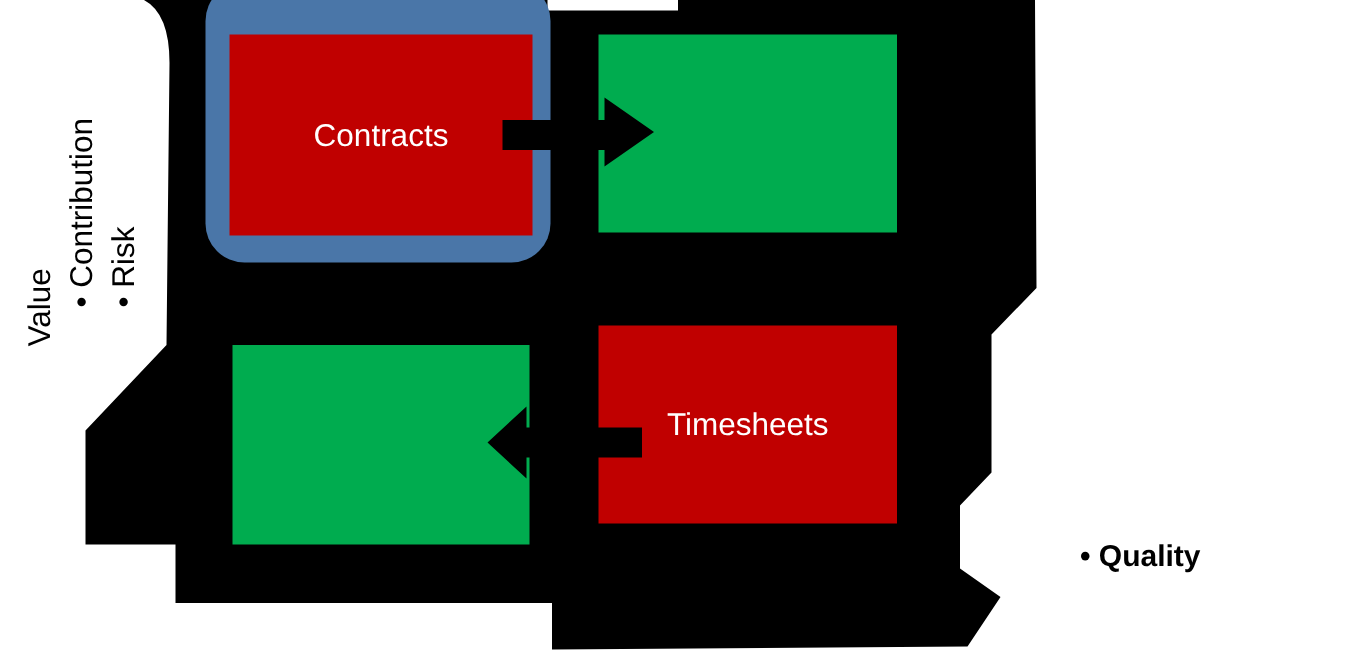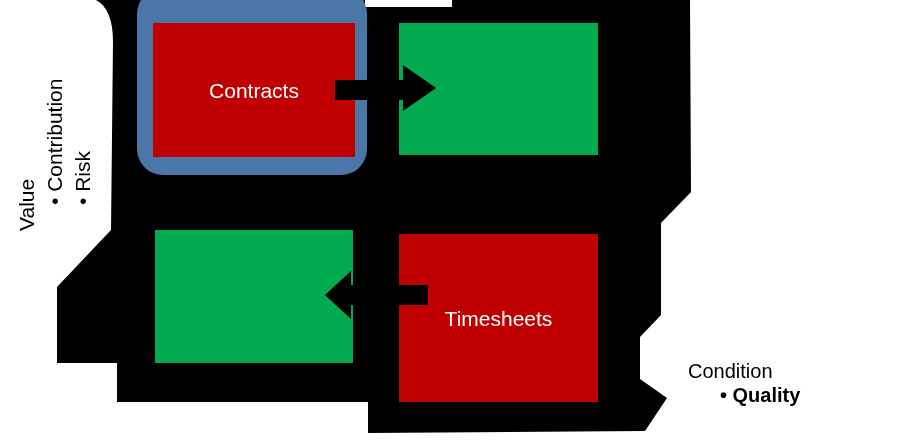--- a/index.html
+++ b/index.html
@@ -46,21 +46,21 @@
     font-size: 21px;
     line-height: 1;
     white-space: nowrap;
   }
   .qbox.red   { background: var(--box-red,   #C00000); }
   .qbox.green { background: var(--box-green, #00AC4F); }
 
   .box-contracts  { left: 153px; top: 23px;  width: 202px; height: 134px; }
   .box-top-right  { left: 399px; top: 23px;  width: 199px; height: 132px; }
   .box-bot-left   { left: 155px; top: 230px; width: 198px; height: 133px; }
-  .box-timesheets { left: 399px; top: 234px; width: 199px; height: 168px; }
+  .box-timesheets { left: 399px; top: 217px; width: 199px; height: 132px; }
 
   .y-axis-block {
     position: absolute;
     left: 13px;
     top: 231px;
     width: 190px;
     transform: rotate(-90deg);
     transform-origin: 0 0;
     z-index: 40;
     color: var(--label-text, #000000);
@@ -117,17 +117,16 @@
     <polygon fill="#000000" points="325,295 351,271 351,285 428,285 428,305 351,305 351,319"></polygon>
   </svg>
 
   <div class="y-axis-block">
     <div>Value</div>
     <div class="bullet-item">Contribution</div>
     <div class="bullet-item">Risk</div>
   </div>
 
   <div class="x-axis-block">
-    <div>Condition</div>
     <div class="bullet-item">Quality</div>
   </div>
 
 </div>
 
 </body></html>

